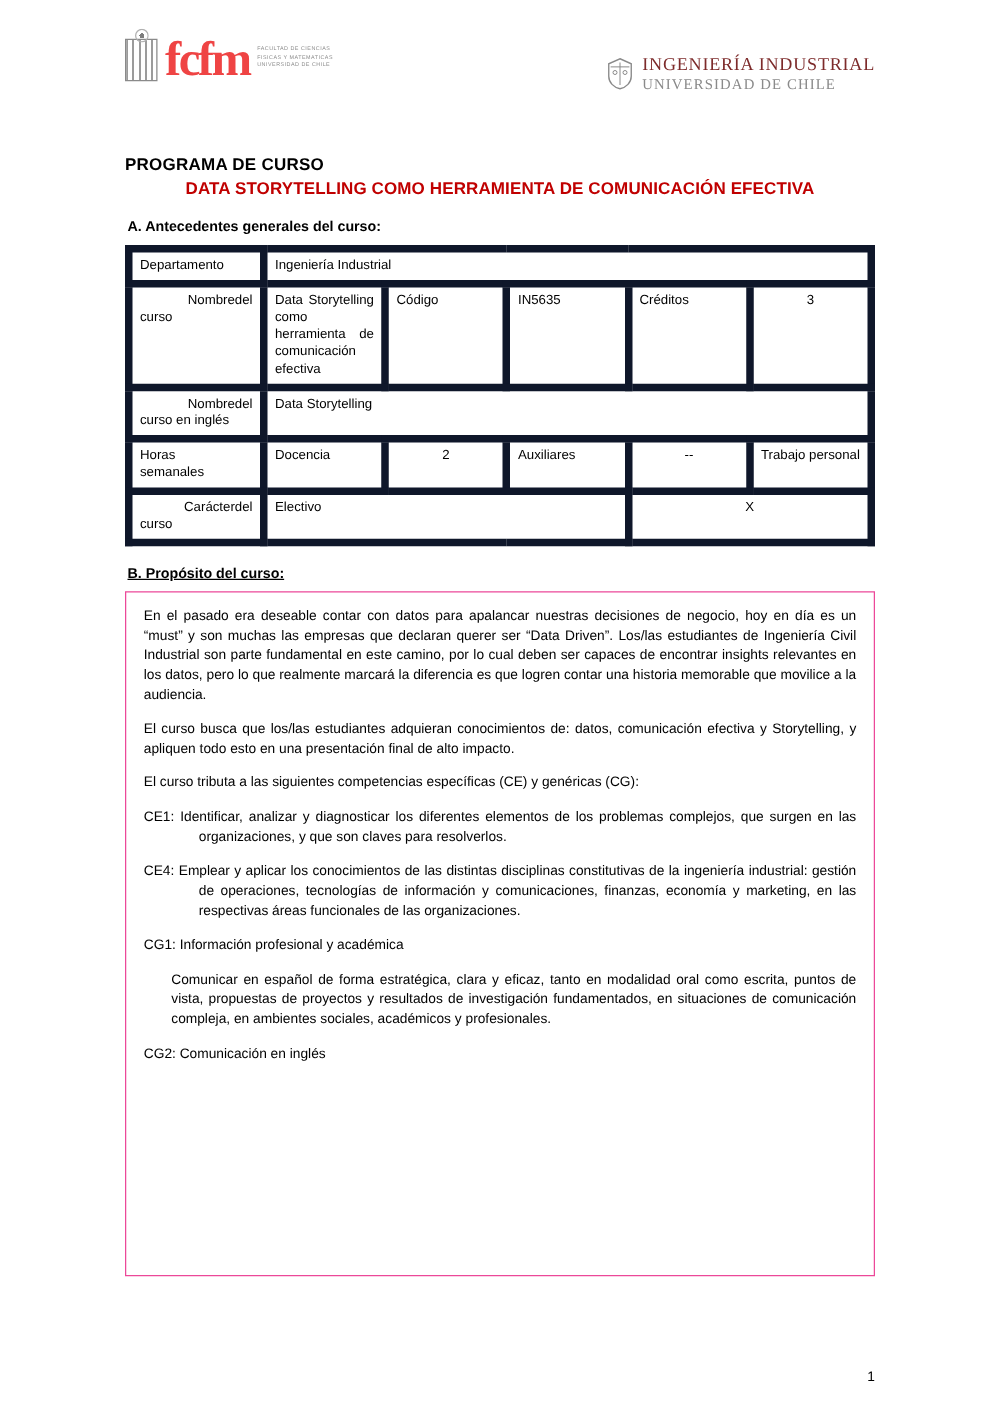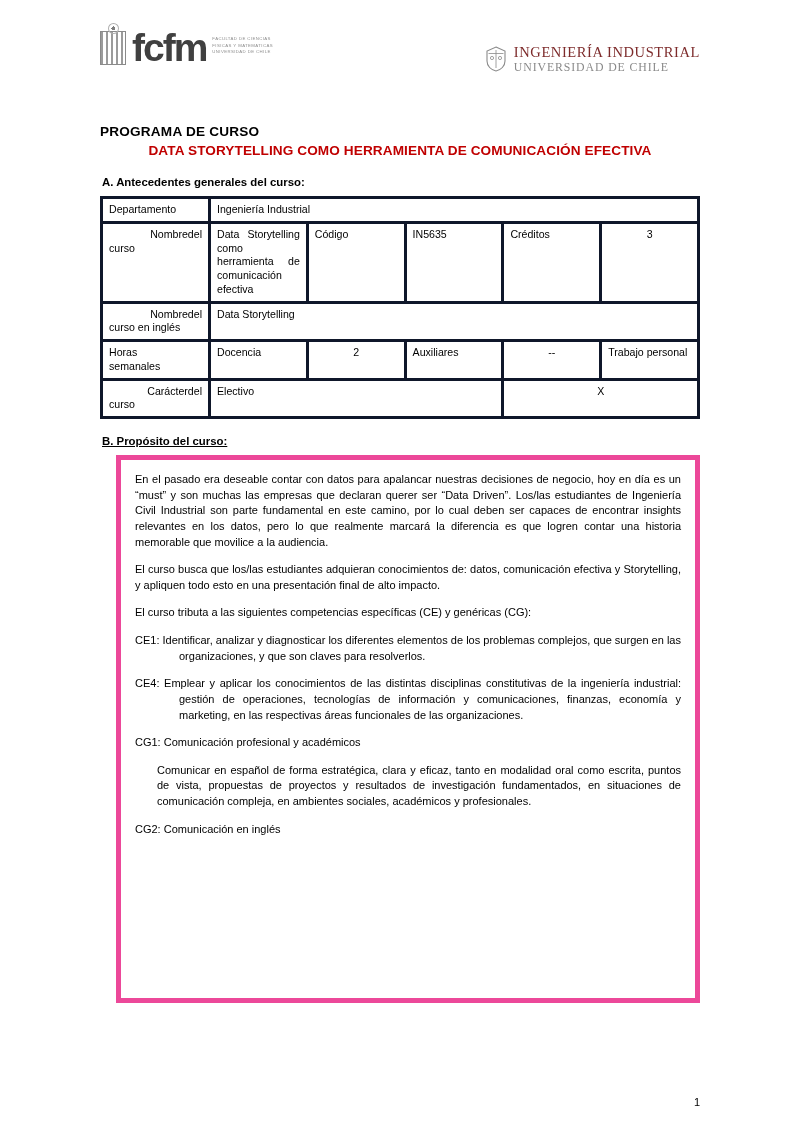--- a/index.html
+++ b/index.html
@@ -46,25 +46,25 @@
     left: 50%;
     top: -9px;
     width: 11px;
     height: 11px;
     margin-left: -5.5px;
     background: radial-gradient(circle, #7d7d7d 0 2px, transparent 2px);
     border-radius: 50%;
     box-shadow: 0 0 0 1px #b0b0b0 inset;
   }
   .fcfm-text {
-    font-family: Liberation Sans, sans-serif;
+    font-family: Liberation Serif, serif;
     font-size: 39px;
     font-weight: bold;
     letter-spacing: -2px;
-    color: #404040;
+    color: #ef4444;
     line-height: 0.9;
   }
   .fcfm-sub {
     font-size: 4.3px;
     line-height: 1.55;
     color: #8d8d8d;
     letter-spacing: 0.4px;
     padding-bottom: 3px;
     text-transform: uppercase;
   }
@@ -121,21 +121,21 @@
   .section-heading.b { margin-top: 16px; text-decoration: underline; }
 
   
   table.info {
     width: 100%;
     border-collapse: collapse;
     font-size: 10.6px;
     table-layout: fixed;
   }
   table.info td {
-    border: 3px solid #0f172a;
+    border: 6px solid #0f172a;
     padding: 4px 6px;
     vertical-align: top;
     line-height: 1.3;
   }
   .lbl {
     width: 108px;
   }
   .lbl .spread {
     display: flex;
     justify-content: flex-end;
@@ -146,26 +146,25 @@
   }
   .jtext {
     text-align: justify;
   }
   .center { text-align: center; }
   .italic { }
   .cellpad { padding-top: 5px; padding-bottom: 5px; }
 
   
   .purpose-box {
-    border: 5px solid #ec4899;
+    border: 1px solid #ec4899;
     padding: 12px 14px 16px 14px;
     font-size: 11px;
     line-height: 1.42;
     min-height: 548px;
-    margin-left: 16px;
   }
   .purpose-box p {
     margin: 0 0 12px 0;
     text-align: justify;
   }
   .purpose-box p.last { margin-bottom: 0; }
   .hang {
     padding-left: 44px;
     text-indent: -44px;
   }
@@ -275,19 +274,19 @@
   </table>
 
   <div class="section-heading b">B. Propósito del curso:</div>
 
   <div class="purpose-box">
     <p>En el pasado era deseable contar con datos para apalancar nuestras decisiones de negocio, hoy en día es un “must” y son muchas las empresas que declaran querer ser “Data Driven”. Los/las estudiantes de Ingeniería Civil Industrial son parte fundamental en este camino, por lo cual deben ser capaces de encontrar insights relevantes en los datos, pero lo que realmente marcará la diferencia es que logren contar una historia memorable que movilice a la audiencia.</p>
     <p>El curso busca que los/las estudiantes adquieran conocimientos de: datos, comunicación efectiva y Storytelling, y apliquen todo esto en una presentación final de alto impacto.</p>
     <p>El curso tributa a las siguientes competencias específicas (CE) y genéricas (CG):</p>
     <p class="hang">CE1: Identificar, analizar y diagnosticar los diferentes elementos de los problemas complejos, que surgen en las organizaciones, y que son claves para resolverlos.</p>
     <p class="hang">CE4: Emplear y aplicar los conocimientos de las distintas disciplinas constitutivas de la ingeniería industrial: gestión de operaciones, tecnologías de información y comunicaciones,  finanzas, economía y marketing,  en las respectivas áreas funcionales de las organizaciones.</p>
-    <p>CG1: Comunicación profesional y académicos</p>
+    <p>CG1: Información profesional y académica</p>
     <p class="indent">Comunicar en español de forma estratégica, clara y eficaz, tanto en modalidad oral como escrita, puntos de vista, propuestas de proyectos y resultados de investigación fundamentados, en situaciones de comunicación compleja, en ambientes sociales, académicos y profesionales.</p>
     <p>CG2: Comunicación en inglés</p>
   </div>
 
   <div class="page-number">1</div>
 </div>
 
 </body></html>

